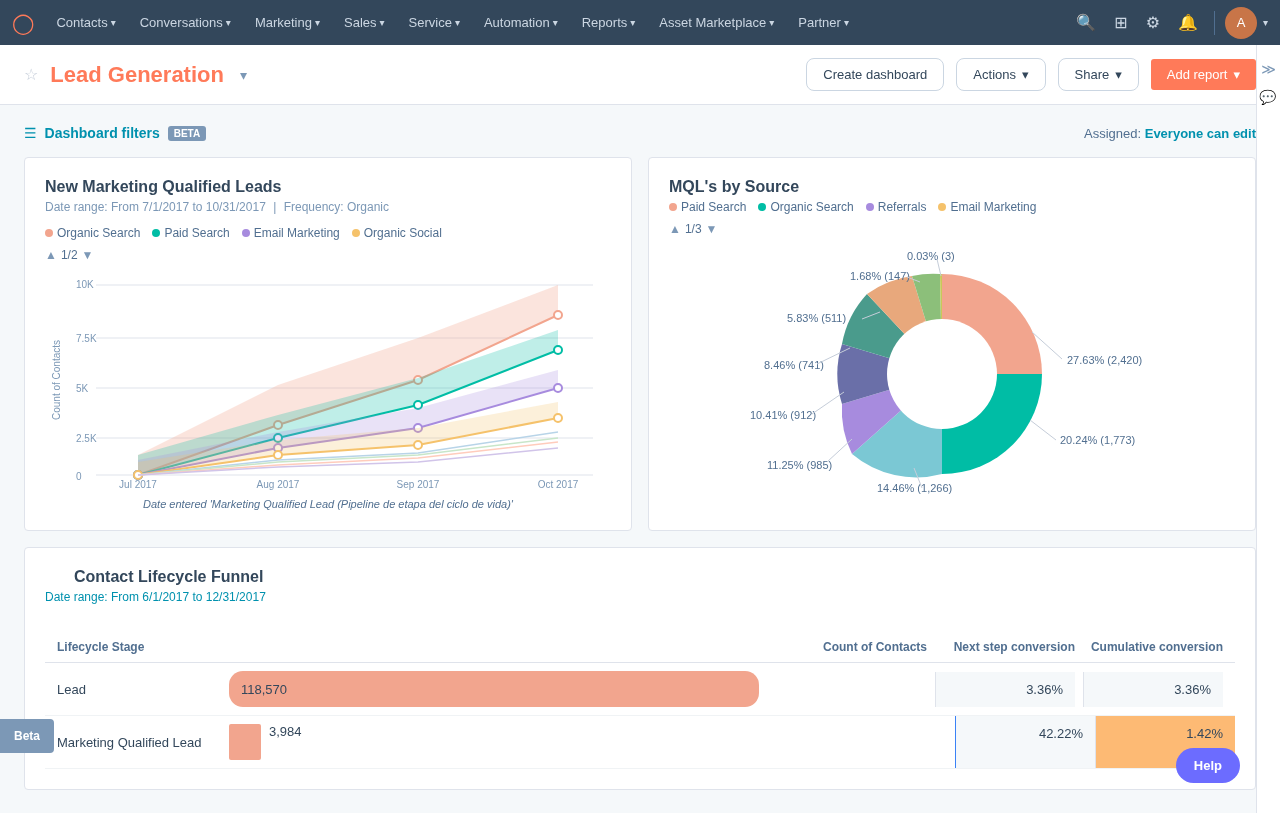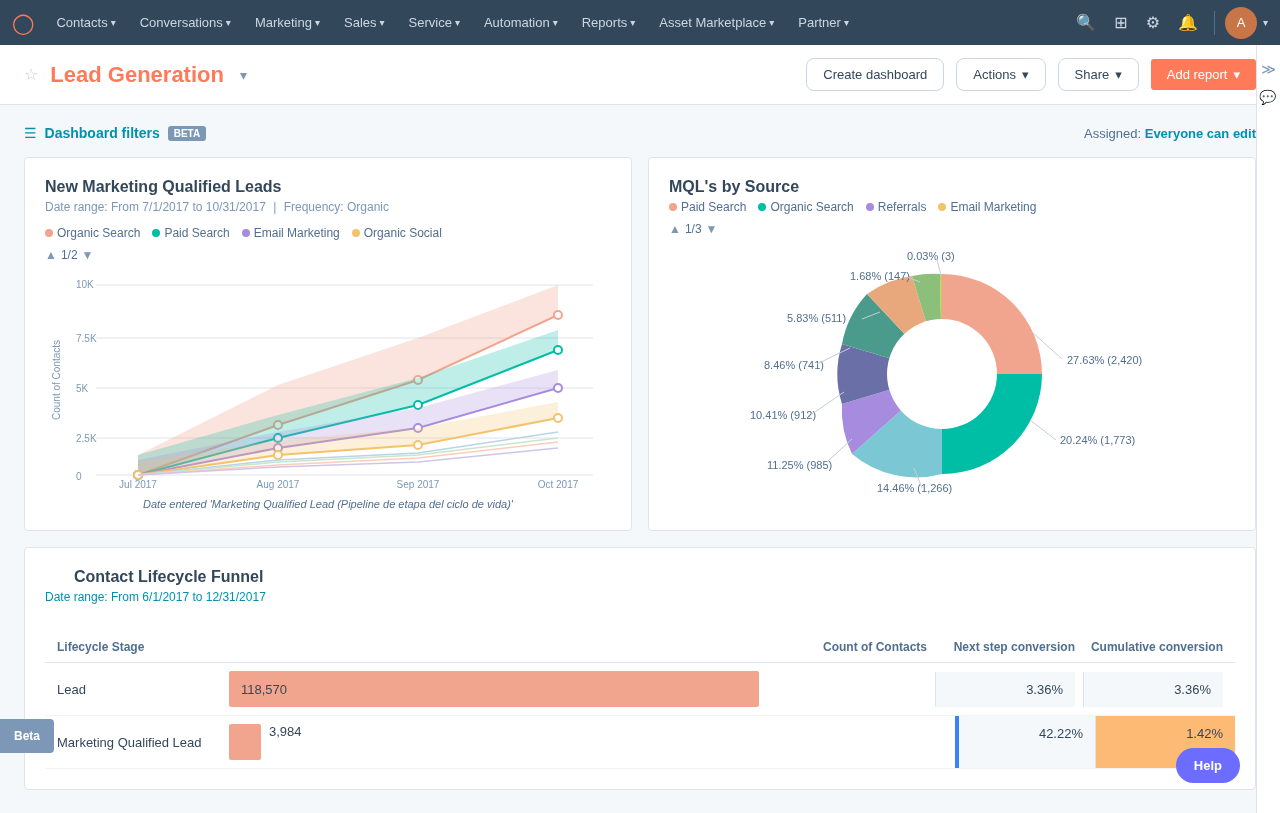--- a/index.html
+++ b/index.html
@@ -347,40 +347,40 @@
       <span>Lifecycle Stage</span>
       <span style="text-align:right;">Count of Contacts</span>
       <span style="text-align:right;">Next step conversion</span>
       <span style="text-align:right;">Cumulative conversion</span>
     </div>
 
     <div class="funnel-row">
       <div style="display:flex;align-items:center;gap:12px;">
         <span style="width:160px;font-size:13px;flex-shrink:0;">Lead</span>
         <div style="flex:1;position:relative;">
-          <div style="background:#f2a58e;height:36px;border-radius:2px;width:100%;display:flex;align-items:center;padding-left:12px;">
+          <div style="background:#f2a58e;height:36px;border-radius:14px;width:100%;display:flex;align-items:center;padding-left:12px;">
             <span style="color:#33475b;font-size:13px;font-weight:500;">118,570</span>
           </div>
         </div>
       </div>
       <div></div>
       <div style="text-align:right;font-size:13px;padding:10px 12px;background:#f5f8fa;border-left:1px solid #dfe3eb;">3.36%</div>
       <div style="text-align:right;font-size:13px;padding:10px 12px;background:#f5f8fa;border-left:1px solid #dfe3eb;">3.36%</div>
     </div>
 
     <div style="display:grid;grid-template-columns:1fr 30px 140px 140px;gap:0;border-bottom:1px solid #f0f3f5;">
       <div style="display:flex;align-items:center;gap:12px;padding:8px 12px;">
         <span style="width:160px;font-size:13px;flex-shrink:0;">Marketing Qualified Lead</span>
         <div style="flex:1;position:relative;display:flex;align-items:flex-start;gap:8px;">
           <div style="background:#f2a58e;height:36px;border-radius:2px;width:32px;"></div>
           <span style="font-size:13px;font-weight:500;color:#33475b;">3,984</span>
         </div>
       </div>
       <div></div>
-      <div style="text-align:right;font-size:13px;padding:10px 12px;background:#f5f8fa;border-left:4px solid #3b82f6;">42.22%</div>
+      <div style="text-align:right;font-size:13px;padding:10px 12px;background:#f5f8fa;border-left:1px solid #3b82f6;">42.22%</div>
       <div style="text-align:right;font-size:13px;padding:10px 12px;background:#fdba74;border-left:1px solid #dfe3eb;">1.42%</div>
     </div>
   </div>
 </div>
 
 <div class="right-panel">
   <span class="panel-icon">≫</span>
   <span class="panel-icon">💬</span>
 </div>
 

